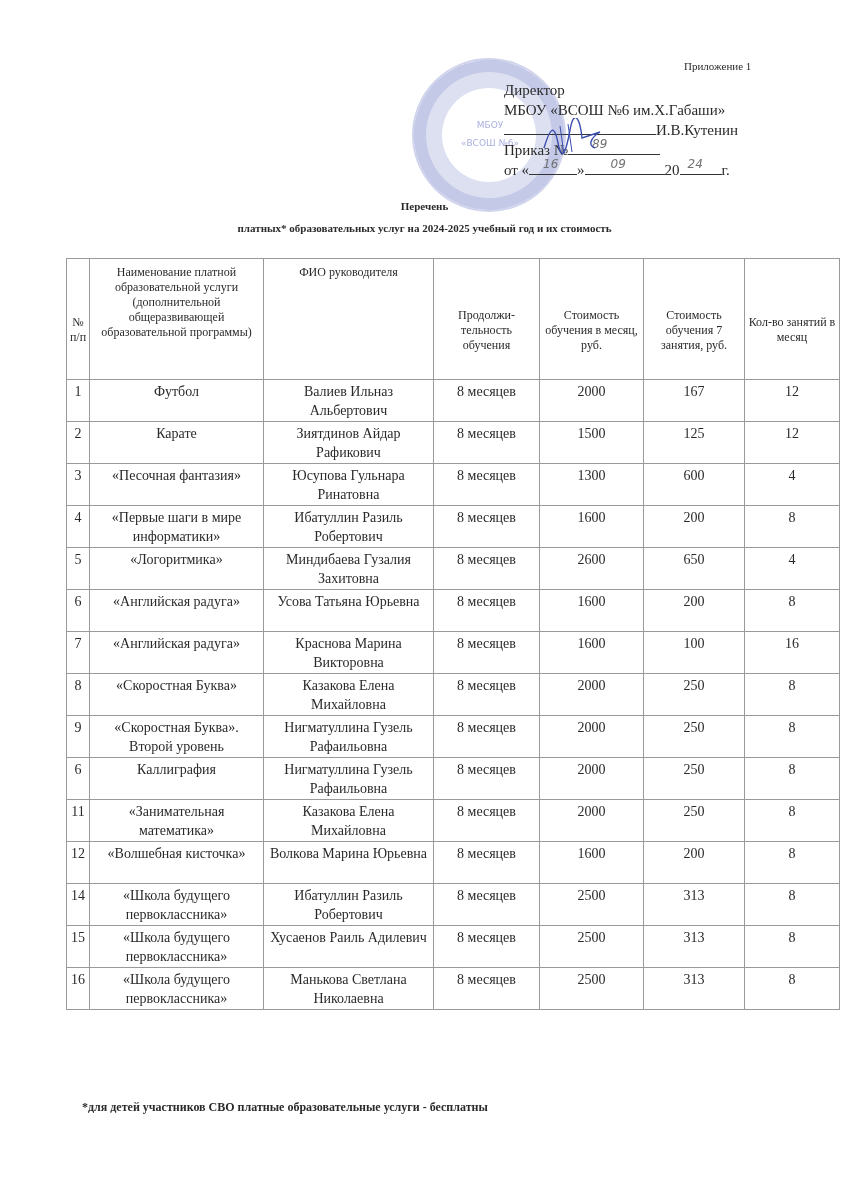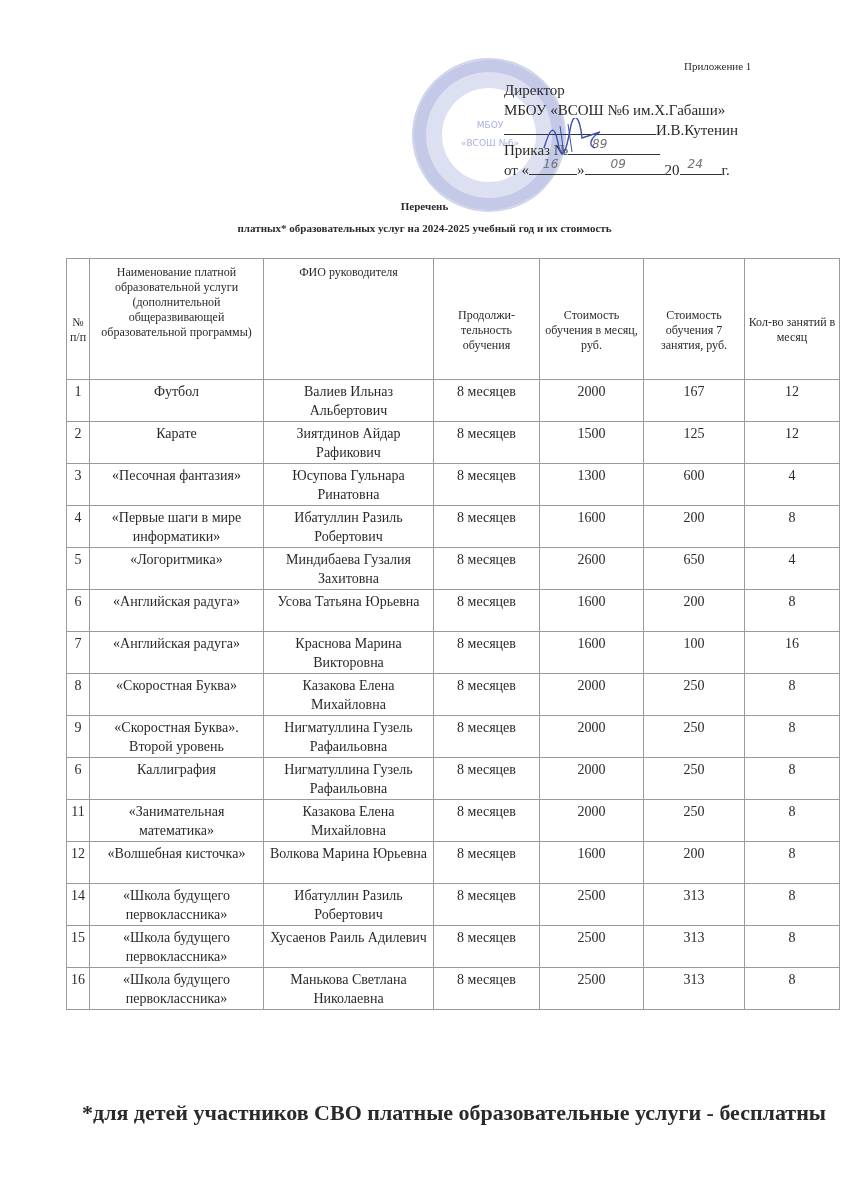--- a/index.html
+++ b/index.html
@@ -38,21 +38,21 @@
     border-collapse: collapse; font-size: 14px; table-layout: fixed;
   }
   table.services th, table.services td {
     border: 1px solid #9a9a9a; text-align: center; font-weight: normal; padding: 0 2px;
   }
   table.services th { font-size: 12px; line-height: 15px; height: 98px; vertical-align: middle; }
   table.services th.top { vertical-align: top; padding-top: 6px; }
   table.services th.lower { padding-top: 22px; }
   table.services td { height: 39px; vertical-align: top; line-height: 19px; padding-top: 2px; }
   .footnote {
-    position: absolute; left: 82px; top: 1100px; font-weight: bold; font-size: 22px;
+    position: absolute; left: 82px; top: 1100px; font-weight: bold; font-size: 12px;
   }
 </style>
 </head>
 <body>
 
 <div class="stamp">
   <div class="stamp-text">
     <div>МБОУ</div>
     <div>«ВСОШ №6»</div>
   </div>

